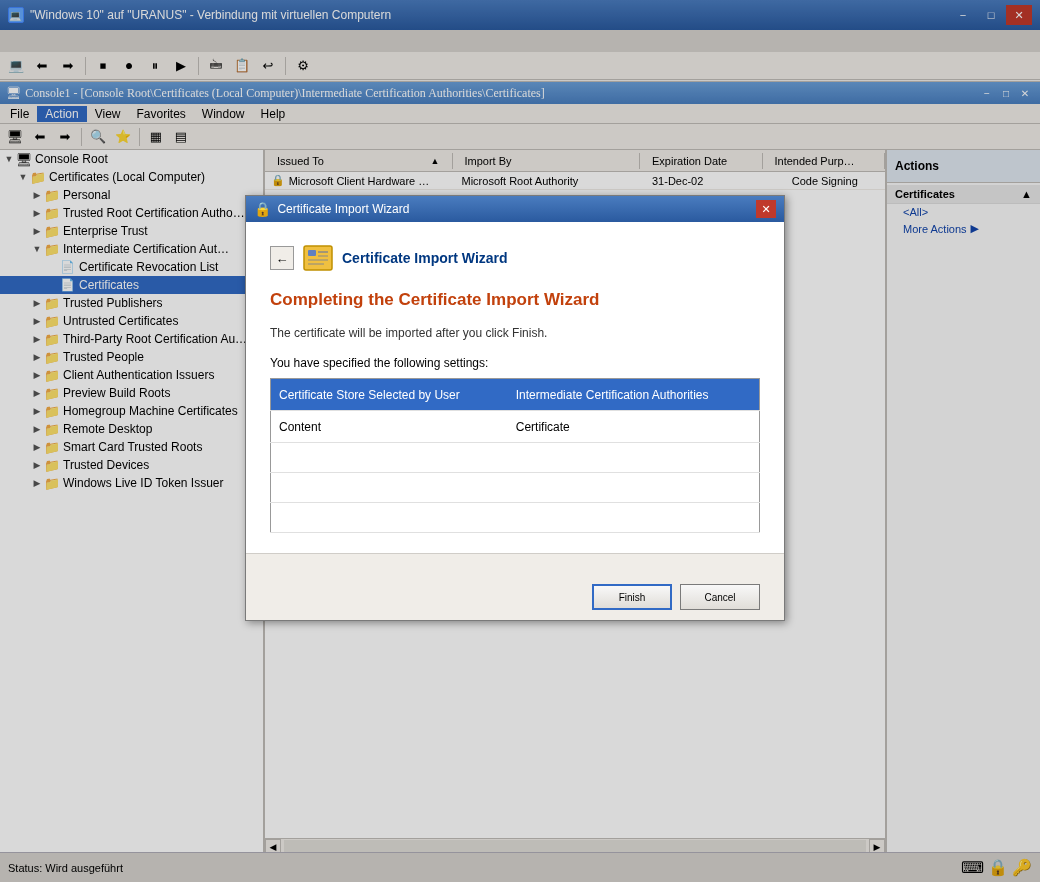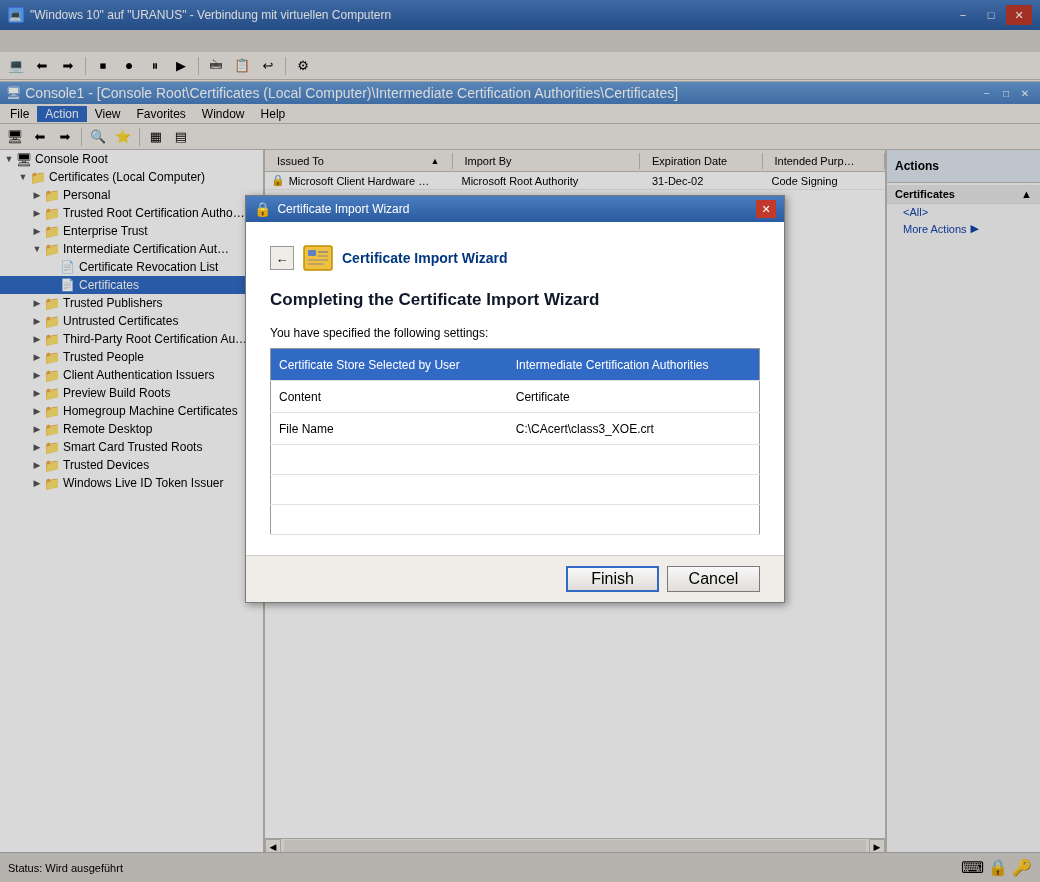--- a/index.html
+++ b/index.html
@@ -105,32 +105,32 @@
     .dialog-title-icon { font-size: 14px; }
     .dialog-title-text { font-size: 12px; }
     .dialog-close { width: 20px; height: 18px; background: #c0392b; color: white; border: none; display: flex; align-items: center; justify-content: center; cursor: pointer; font-size: 11px; }
 
     .dialog-body { padding: 20px 24px; background: white; }
     .dialog-nav { display: flex; align-items: center; gap: 8px; margin-bottom: 16px; }
     .nav-back { width: 24px; height: 24px; border: 1px solid #999; background: #f0ede8; display: flex; align-items: center; justify-content: center; cursor: pointer; font-size: 13px; }
     .wizard-icon { width: 32px; height: 32px; display: flex; align-items: center; justify-content: center; }
     .wizard-title-text { font-size: 14px; font-weight: bold; color: #003780; }
 
-    .dialog-heading { font-size: 17px; font-weight: bold; color: #0f172a; margin-bottom: 16px; margin-top: 8px; }
+    .dialog-heading { font-size: 17px; font-weight: bold; color: #c2410c; margin-bottom: 16px; margin-top: 8px; }
     .dialog-desc { font-size: 12px; margin-bottom: 16px; color: #333; }
 
     .settings-label { font-size: 12px; margin-bottom: 8px; }
     .settings-table { width: 100%; border-collapse: collapse; border: 1px solid #999; }
     .settings-table tr { height: 32px; }
     .settings-table td { padding: 2px 8px; font-size: 12px; border-bottom: 1px solid #e0e0e0; }
     .settings-table tr.selected-row td { background: #316ac5; color: white; }
     .settings-table tr.selected-row td:first-child { background: #316ac5; }
 
     .dialog-footer { padding: 10px 24px; background: #f0ede8; border-top: 1px solid #d0cdc8; display: flex; justify-content: flex-end; gap: 8px; }
-    .dialog-btn { width: 93px; height: 26px; border: 1px solid #7a7a7a; background: linear-gradient(to bottom, #f8f8f8, #e0ddd8); font-size: 16px; cursor: pointer; display: flex; align-items: center; justify-content: center; }
+    .dialog-btn { width: 80px; height: 26px; border: 1px solid #7a7a7a; background: linear-gradient(to bottom, #f8f8f8, #e0ddd8); font-size: 10px; cursor: pointer; display: flex; align-items: center; justify-content: center; margin-top: 20px; }
     .dialog-btn.primary { border: 2px solid #316ac5; }
 
     
     .table-content { flex: 1; overflow-y: auto; overflow-x: auto; }
 
     
     .hscroll { height: 16px; background: #f0ede8; border-top: 1px solid #c0bdb8; display: flex; align-items: center; }
     .hscroll-track { flex: 1; height: 14px; background: #e0ddd8; margin: 1px 3px; position: relative; }
     .hscroll-arrow { width: 16px; height: 16px; display: flex; align-items: center; justify-content: center; cursor: pointer; border: 1px solid #c0bdb8; background: #f0ede8; font-size: 9px; }
   </style>
@@ -175,21 +175,21 @@
     <button class="toolbar-btn">↩</button>
     <div class="toolbar-separator"></div>
     <button class="toolbar-btn">⚙</button>
   </div>
 
   <div style="position:absolute; top:82px; left:0; right:0; bottom:30px; background:#f0ede8;">
 
     <div class="mmc-title-bar">
       <div style="display:flex; align-items:center; gap:4px;">
         <span style="font-size:12px;">🖥</span>
-        <span style="font-size:14px;">Console1 - [Console Root\Certificates (Local Computer)\Intermediate Certification Authorities\Certificates]</span>
+        <span style="font-size:12px;font-family:Liberation Serif, serif;">Console1 - [Console Root\Certificates (Local Computer)\Intermediate Certification Authorities\Certificates]</span>
       </div>
       <div class="mmc-title-controls">
         <button class="mmc-btn">−</button>
         <button class="mmc-btn">□</button>
         <button class="mmc-btn">✕</button>
       </div>
     </div>
 
     <div class="mmc-menu">
       <span class="mmc-menu-item">File</span>
@@ -331,21 +331,21 @@
         </div>
 
         <div class="table-content">
           <div class="table-row">
             <div class="td" style="flex:2; display:flex; align-items:center; gap:4px;">
               <span style="font-size:11px;">🔒</span>
               <span>Microsoft Client Hardware …</span>
             </div>
             <div class="td" style="flex:2;">Microsoft Root Authority</div>
             <div class="td" style="flex:1.2;">31-Dec-02</div>
-            <div class="td" style="flex:1.2;">Code Signing</div>
+            <div class="td" style="flex:1.2;text-align:center;">Code Signing</div>
           </div>
         </div>
 
         <div class="hscroll">
           <div class="hscroll-arrow">◀</div>
           <div class="hscroll-track"></div>
           <div class="hscroll-arrow">▶</div>
         </div>
       </div>
 
@@ -400,37 +400,34 @@
               <line x1="16" y1="14" x2="26" y2="14" stroke="#888" stroke-width="1"></line>
               <line x1="6" y1="18" x2="26" y2="18" stroke="#888" stroke-width="1"></line>
               <line x1="6" y1="22" x2="22" y2="22" stroke="#888" stroke-width="1"></line>
             </svg>
           </div>
           <span class="wizard-title-text">Certificate Import Wizard</span>
         </div>
 
         <div class="dialog-heading">Completing the Certificate Import Wizard</div>
 
+        <div class="dialog-desc">The certificate will be imported after you click Finish.</div>
 
         <div class="settings-label">You have specified the following settings:</div>
 
         <table class="settings-table">
           <tbody>
             <tr class="selected-row">
               <td>Certificate Store Selected by User</td>
               <td>Intermediate Certification Authorities</td>
             </tr>
             <tr>
               <td>Content</td>
               <td>Certificate</td>
             </tr>
-            <tr>
-              <td>File Name</td>
-              <td>C:\CAcert\class3_XOE.crt</td>
-            </tr>
             <tr style="height:30px;">
                 <td></td>
                 <td></td>
               </tr>
             <tr style="height:30px;">
                 <td></td>
                 <td></td>
               </tr>
             <tr style="height:30px;">
                 <td></td>

